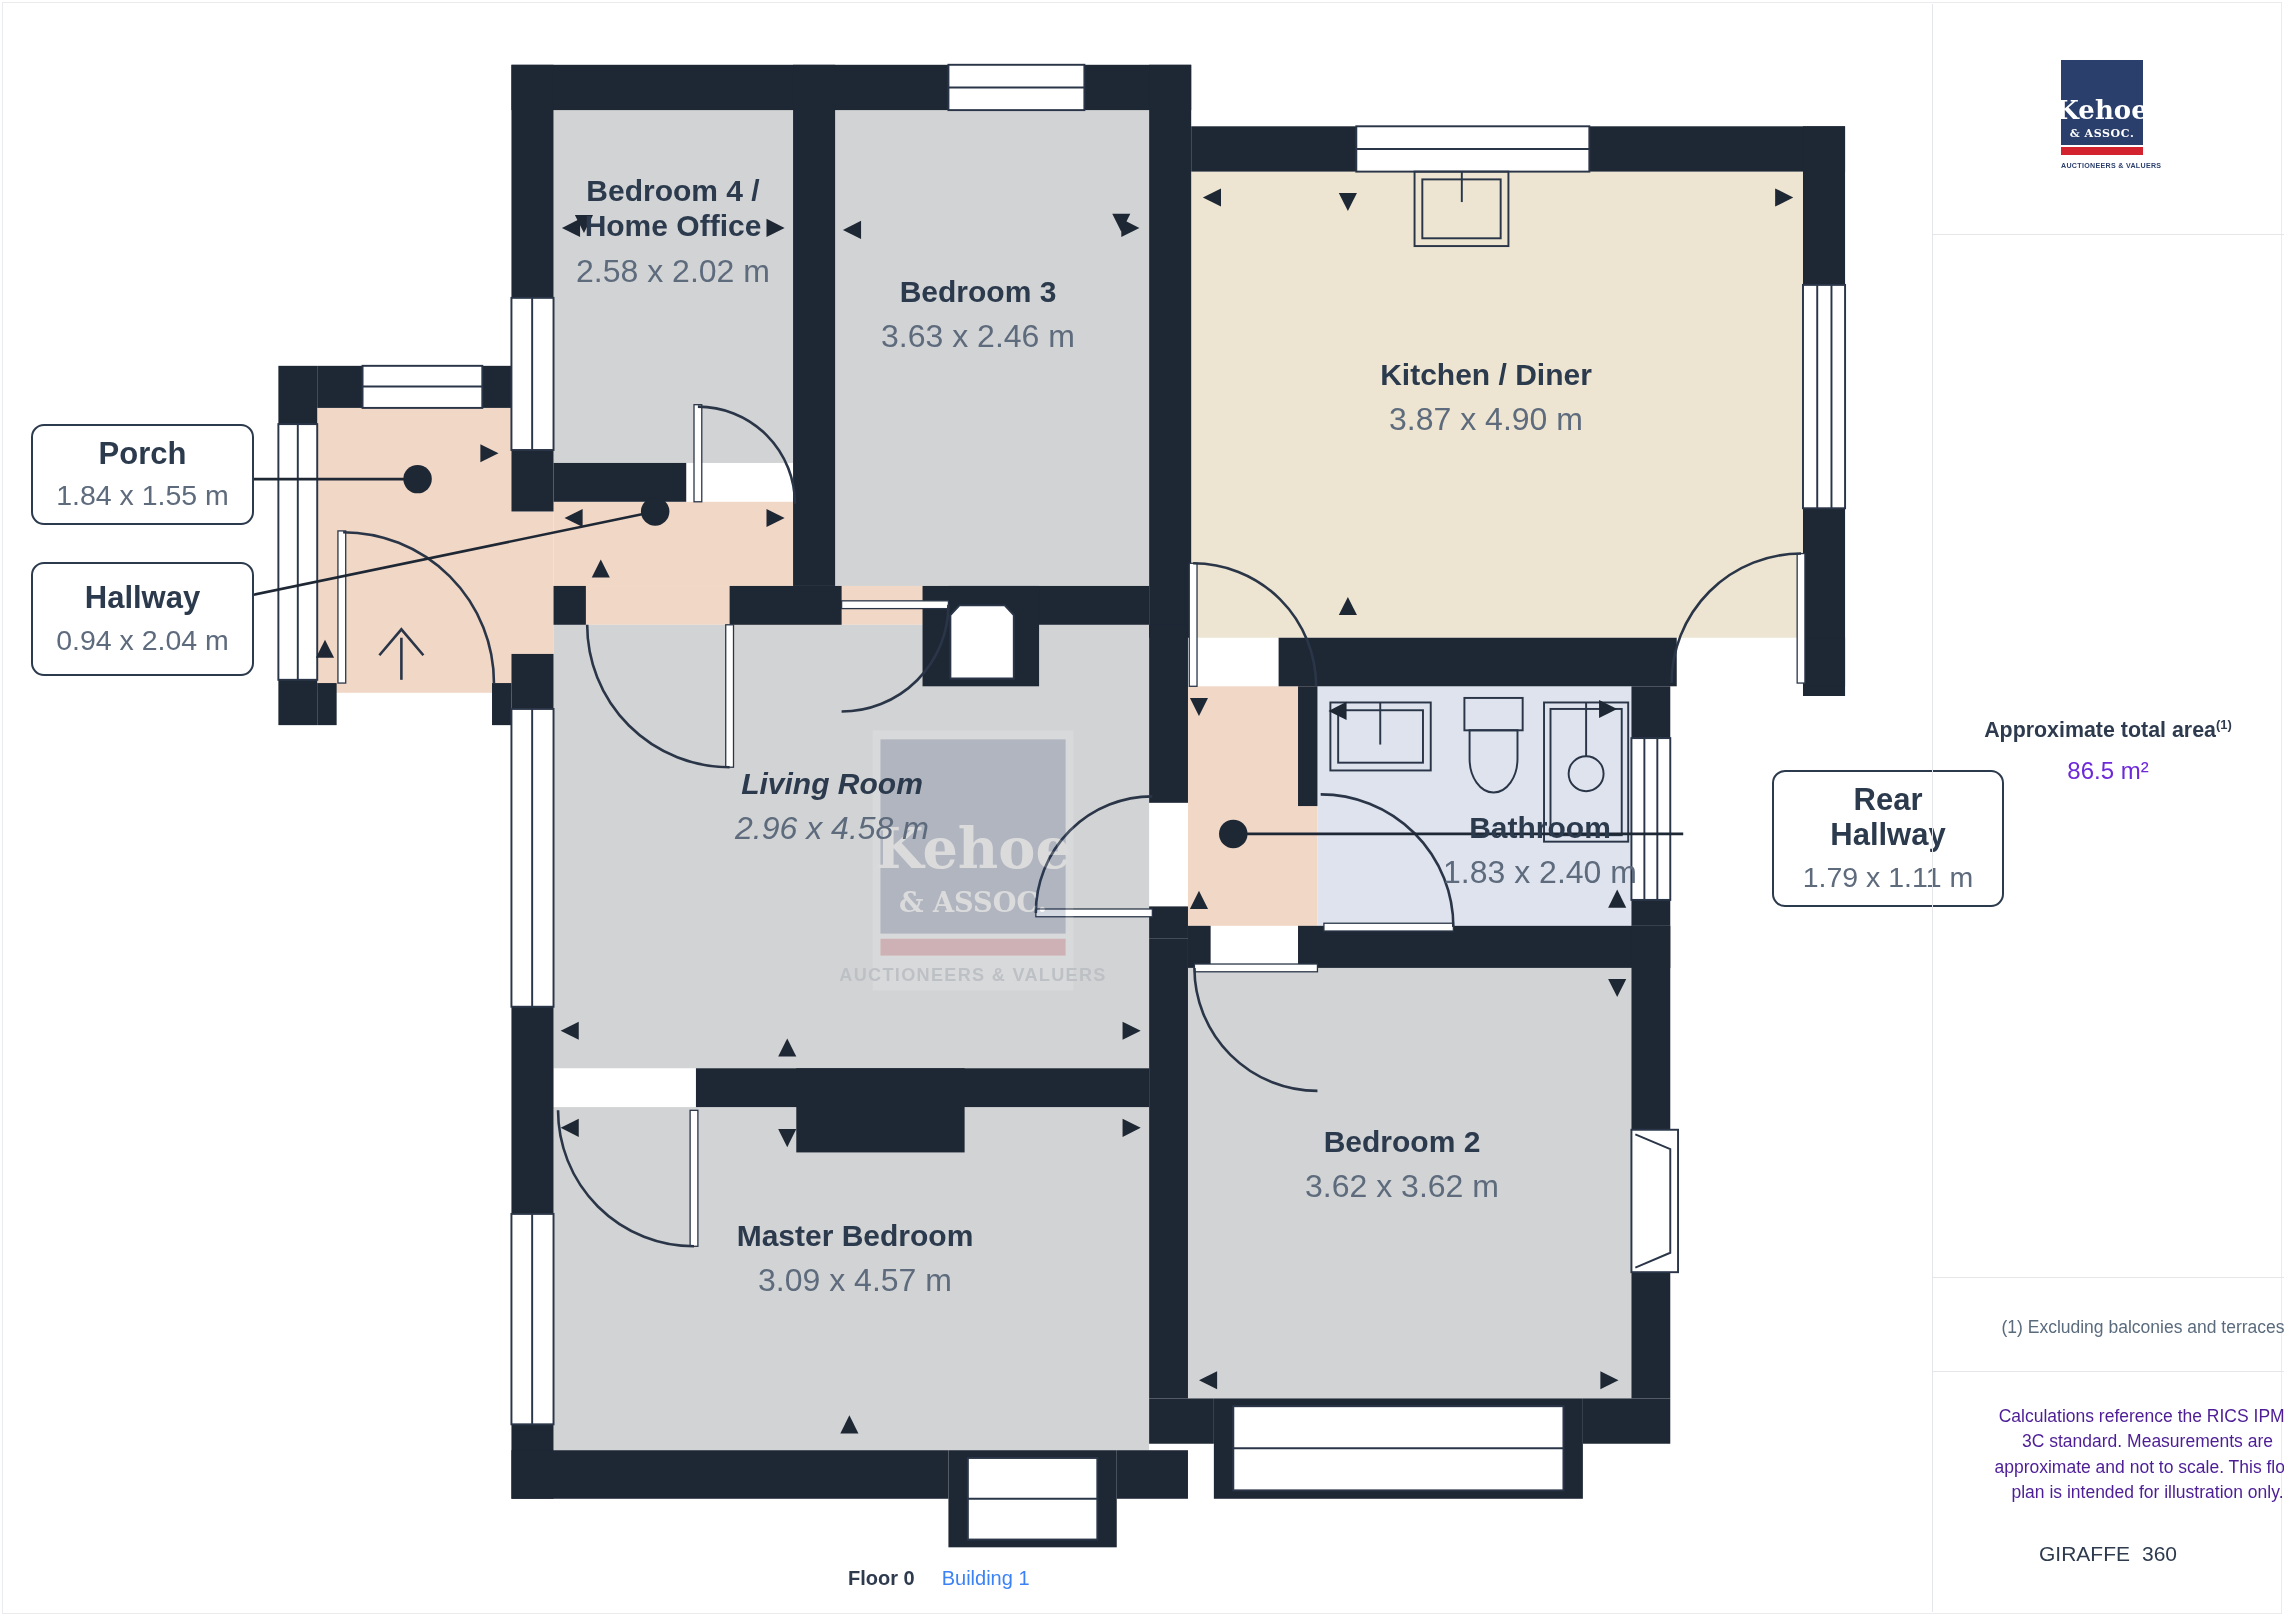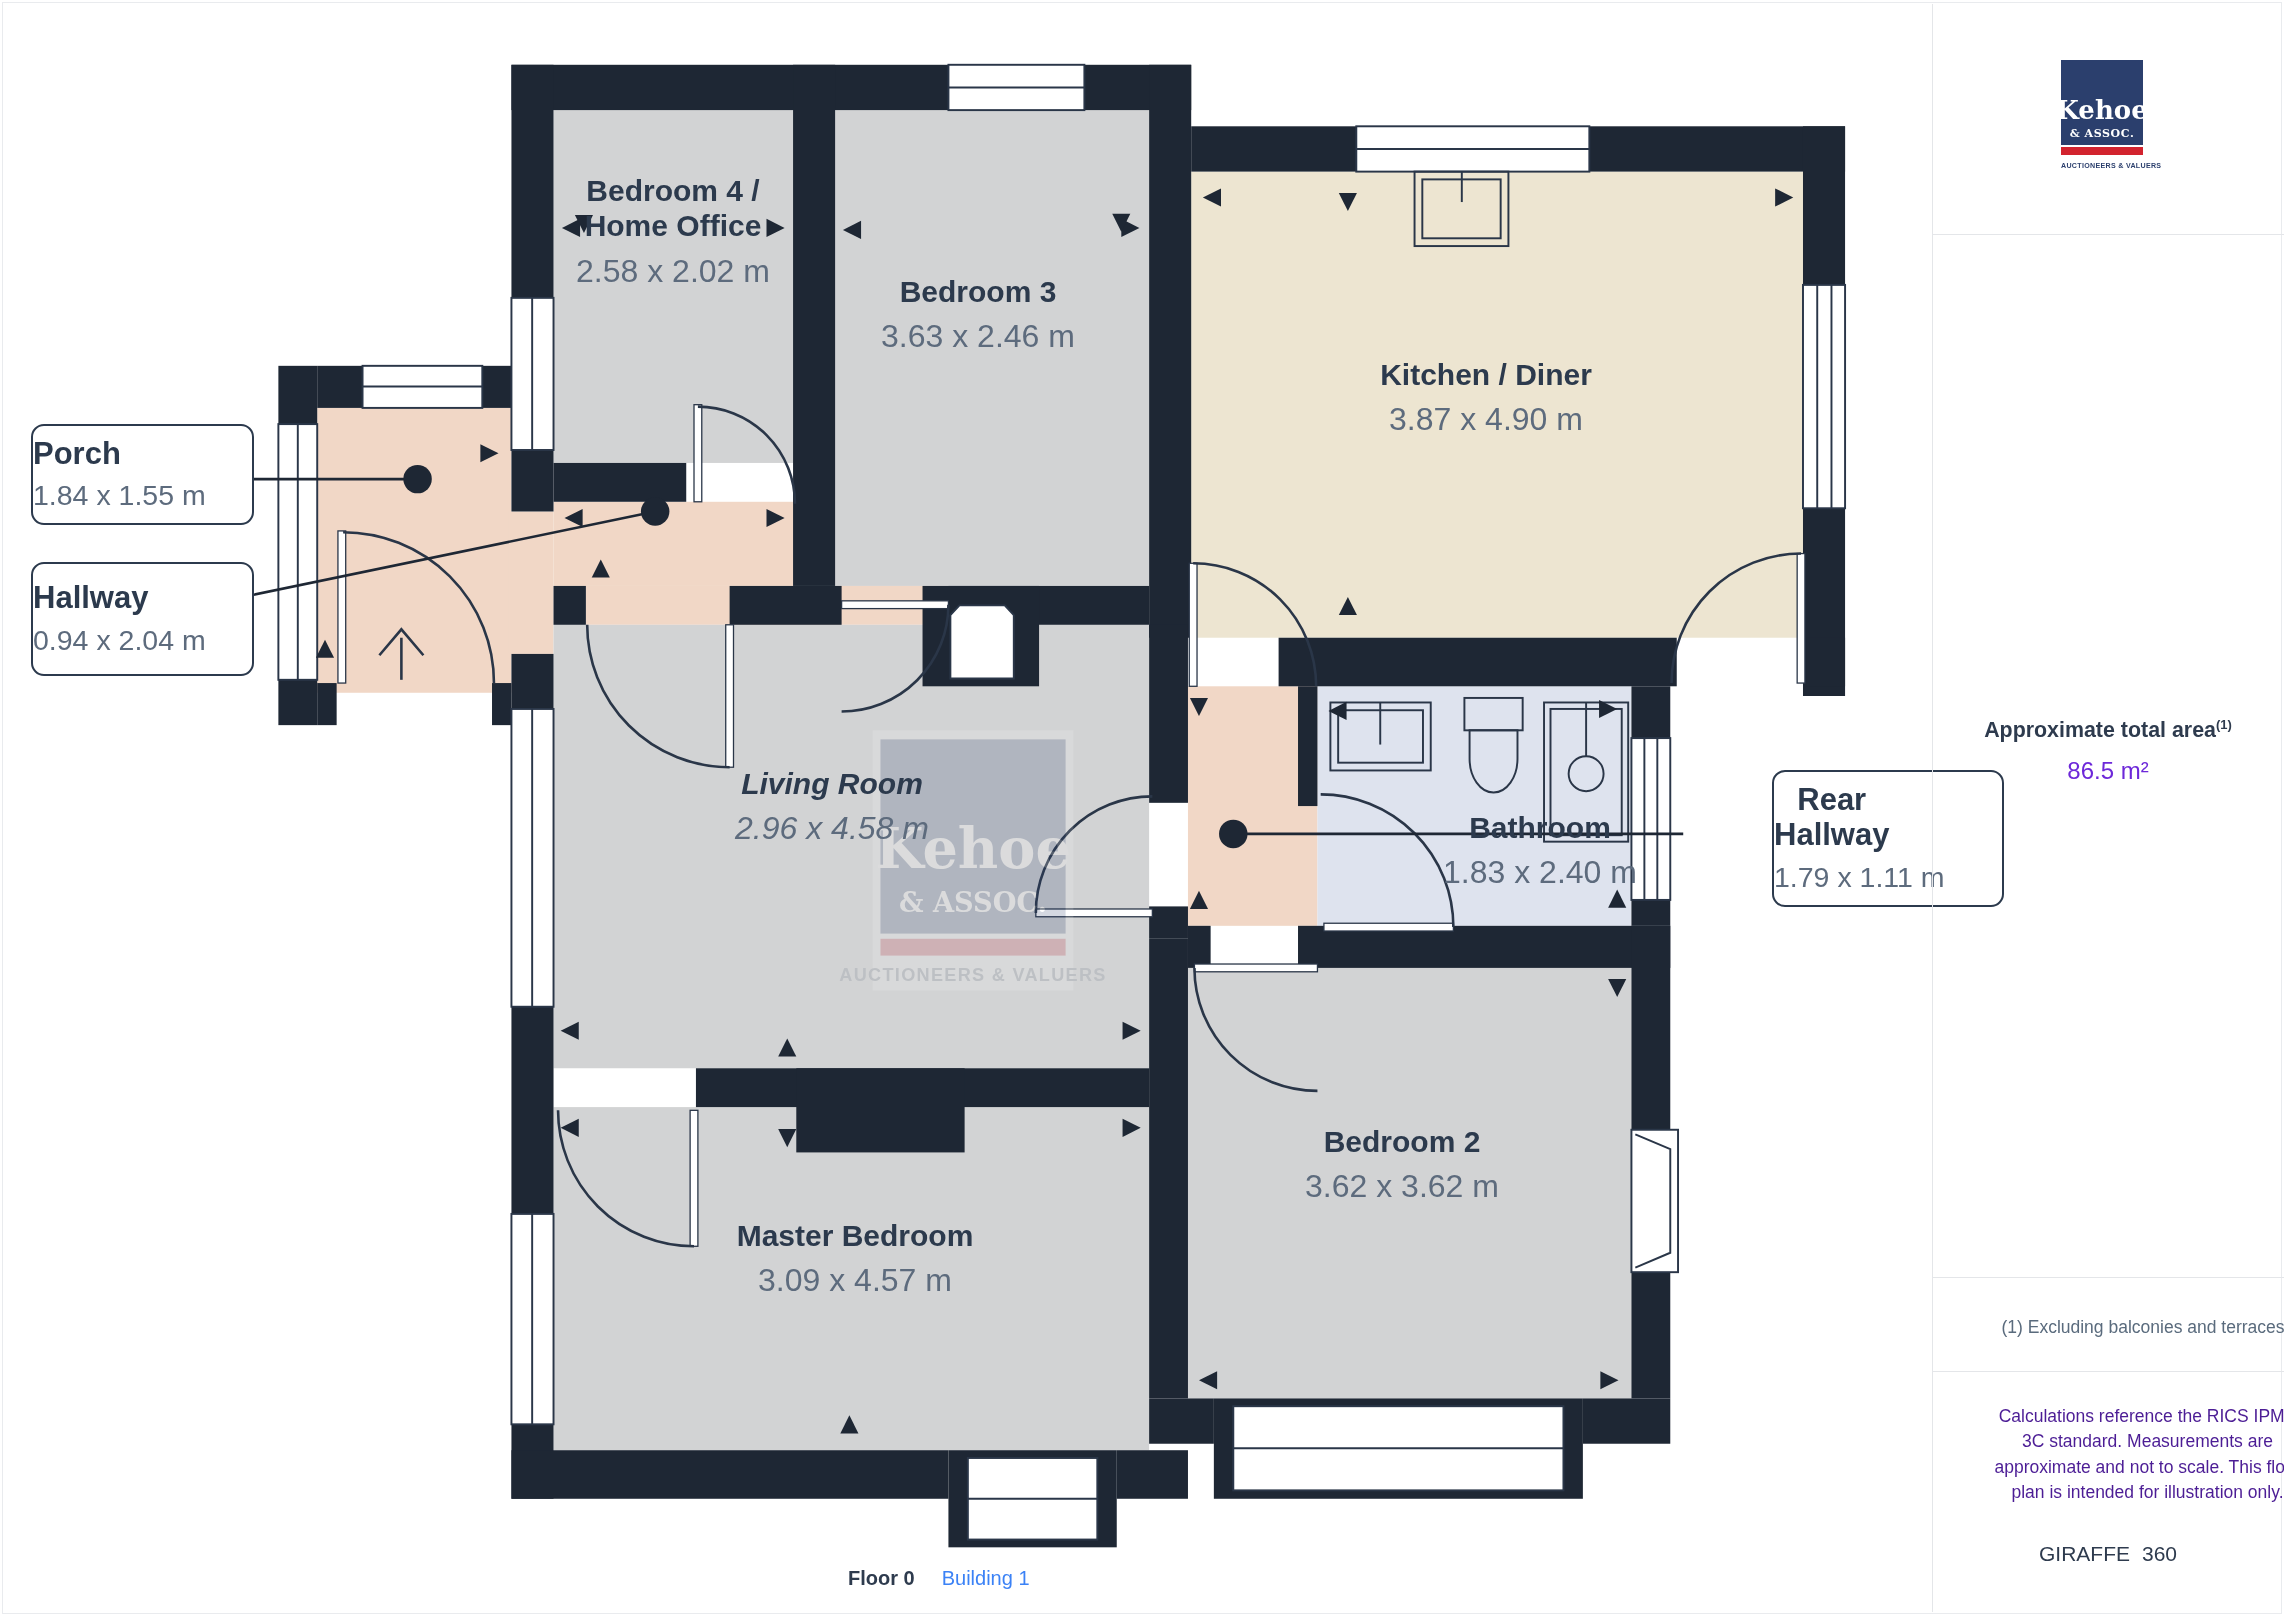--- a/index.html
+++ b/index.html
@@ -5,21 +5,21 @@
   html,body{margin:0;padding:0;}
   body{width:2284px;height:1616px;background:#ffffff;font-family:"Liberation Sans",sans-serif;position:relative;overflow:hidden;}
   .page-border{position:absolute;inset:1.9px;border:1.3px solid #e9ebee;pointer-events:none;}
   #plan-svg{position:absolute;left:0;top:0;}
   
   .rlabel{position:absolute;transform:translate(-50%,-50%);text-align:center;pointer-events:none;}
   .rlabel .rname{font-weight:bold;font-size:30px;line-height:1.18;color:#2c3a4d;white-space:pre-line;}
   .rlabel .rdims{font-size:32px;color:#5d6b7d;margin-top:9px;white-space:nowrap;}
   
   .callout{position:absolute;background:#ffffff;border:2.6px solid #2c3a4d;border-radius:13px;
-           display:flex;flex-direction:column;justify-content:center;align-items:flex-start;text-align:center;}
+           display:flex;flex-direction:column;justify-content:center;align-items:center;text-align:center;}
   .callout .rname{font-weight:bold;font-size:31px;line-height:1.12;color:#2c3a4d;white-space:pre-line;}
   .callout .rdims{font-size:28.5px;color:#5d6b7d;margin-top:7.8px;white-space:nowrap;}
   
   .v-divider{position:absolute;width:1.3px;background:#e4e6e9;}
   .h-divider{position:absolute;height:1.3px;background:#e4e6e9;}
   .logo{position:absolute;left:2061px;top:60px;width:82px;text-align:center;}
   .logo-box{width:82px;height:85px;background:#2b3f6d;display:flex;flex-direction:column;justify-content:flex-end;align-items:center;padding-bottom:5.2px;box-sizing:border-box;}
   .logo-line1{font-family:"DejaVu Serif",serif;font-weight:bold;font-size:26px;color:#ffffff;line-height:1;}
   .logo-line2{font-family:"DejaVu Serif",serif;font-weight:bold;font-size:11px;color:#ffffff;letter-spacing:0.6px;margin-top:3.9px;}
   .logo-red{width:82px;height:7.8px;background:#d2232e;margin-top:1.9px;}

